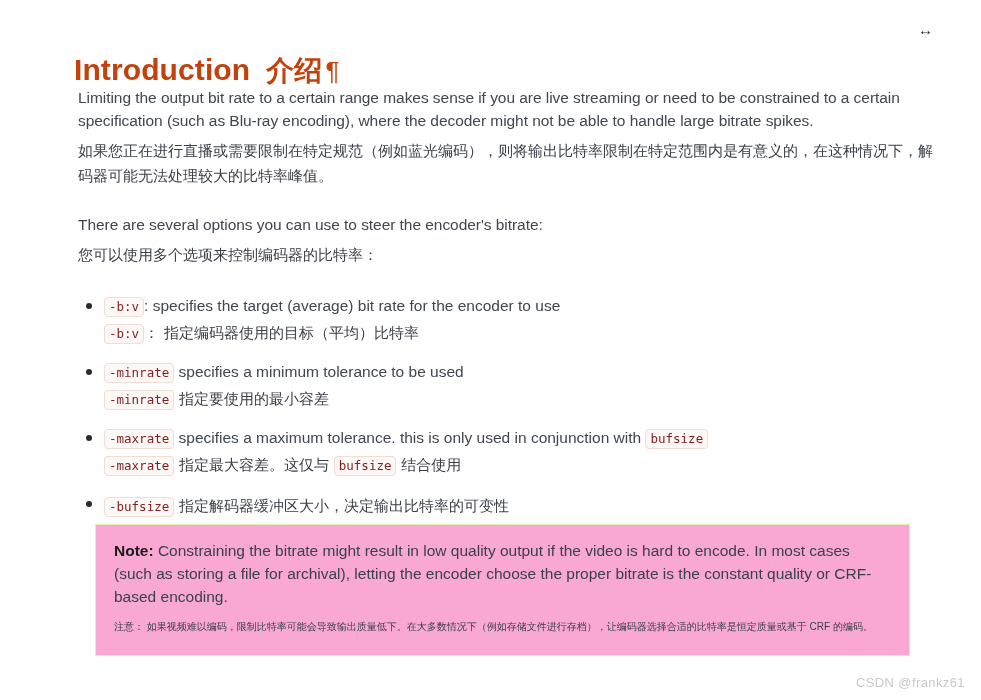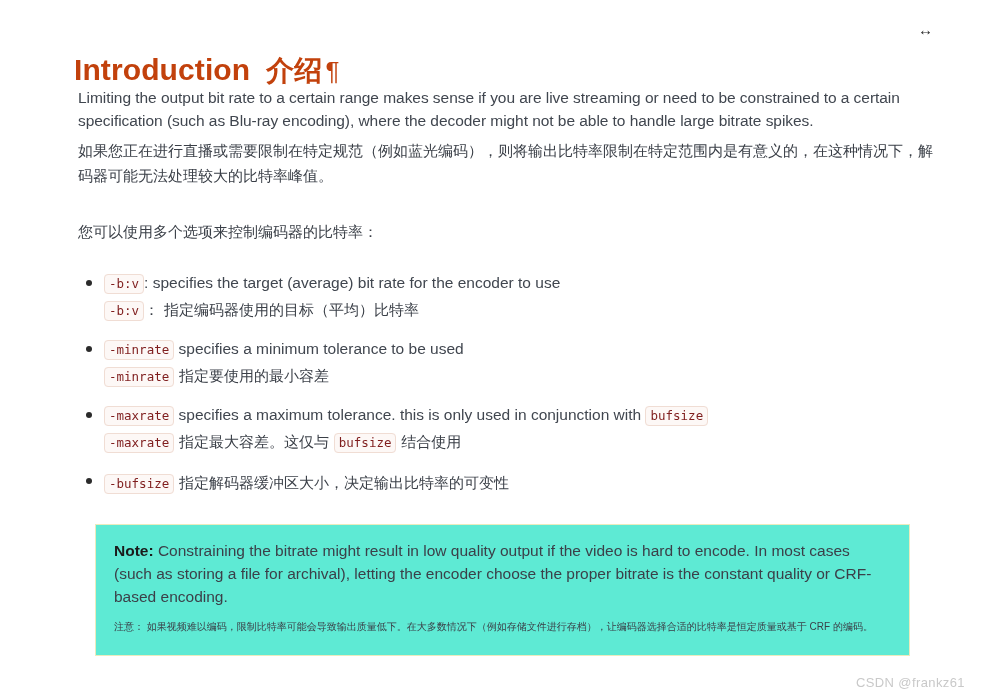--- a/index.html
+++ b/index.html
@@ -129,21 +129,21 @@
     color: #3a3f47;
     font-family: "DejaVu Sans", sans-serif;
   }
 
   
   .note {
     position: absolute;
     left: 95px;
     top: 524px;
     width: 815px;
-    background: #5eead4;
+    background: #f9a8d4;
     border: 1px solid #ebebbe;
     padding: 14px 18px 16px 18px;
     box-sizing: border-box;
   }
   .note p {
     margin: 0;
   }
   .note .note-en {
     font-size: 15.5px;
     line-height: 23px;
@@ -186,20 +186,21 @@
   </h1>
 
   <div class="content">
 
     <p class="en">Limiting the output bit rate to a certain range makes sense if you are live streaming or need to be constrained to a certain specification (such as Blu-ray encoding), where the decoder might not be able to handle large bitrate spikes.</p>
     <div class="gap-sm"></div>
     <p class="cn">如果您正在进行直播或需要限制在特定规范（例如蓝光编码），则将输出比特率限制在特定范围内是有意义的，在这种情况下，解码器可能无法处理较大的比特率峰值。</p>
 
     <div class="gap-md"></div>
 
+    <p class="en">There are several options you can use to steer the encoder's bitrate:</p>
     <div class="gap-sm"></div>
     <p class="cn">您可以使用多个选项来控制编码器的比特率：</p>
 
     <div class="gap-lg"></div>
 
     <ul class="opts">
 
       <li>
         <div class="li-en">
           <code class="inline">-b:v</code><span>: specifies the target (average) bit rate for the encoder to use</span>

